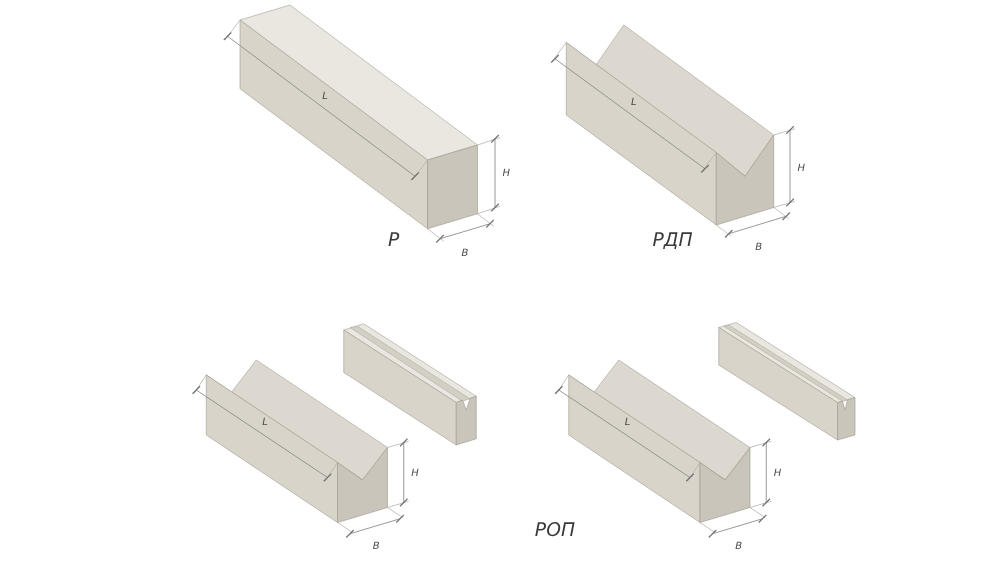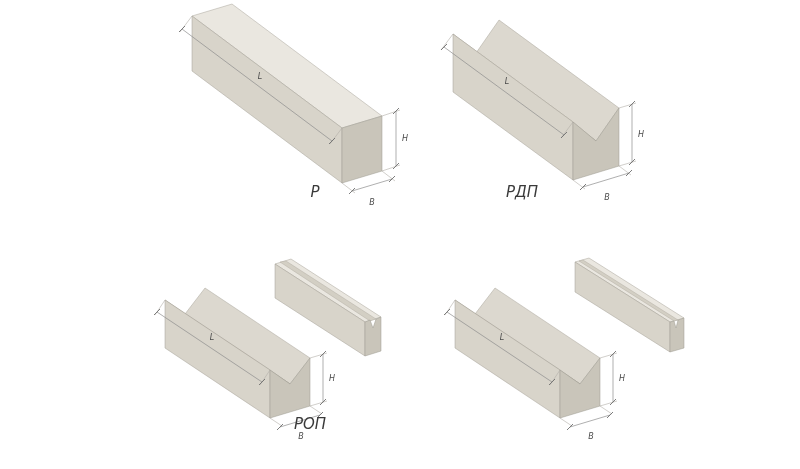--- a/index.html
+++ b/index.html
@@ -76,21 +76,21 @@
     <line class="tick" x1="224" y1="165" x2="230" y2="159"></line>
     <text class="dim-label" x="233" y="137" text-anchor="start">H</text>
 
     <line class="ext" x1="168" y1="180" x2="180" y2="189"></line>
     <line class="ext" x1="214" y1="166" x2="226" y2="175"></line>
     <line class="dimln" x1="178" y1="187" x2="224" y2="173"></line>
     <line class="tick" x1="175" y1="190" x2="181" y2="184"></line>
     <line class="tick" x1="221" y1="176" x2="227" y2="170"></line>
     <text class="dim-label" x="202" y="200" text-anchor="middle">B</text>
   </svg>
-  <div class="caption" style="left:372px;top:183px;">РДП</div>
+  <div class="caption" style="left:388px;top:183px;">РДП</div>
 
   <svg class="fig-svg" style="left:135px;top:248px;" width="270" height="195" viewBox="0 0 270 195">
 
     <polygon class="f-top" points="140,16 156,11 246,69 230,74"></polygon>
     <polygon class="f-strip" points="145,14 151,13 241,71 235,73"></polygon>
     <polygon class="f-side" points="140,16 230,74 230,108 140,50"></polygon>
     <polygon class="f-end" points="230,74 235,72 238,80 241,71 246,69 246,103 230,108"></polygon>
 
     <polygon class="f-slopeR" points="50,66 155,136 175,110 70,40"></polygon>
     <polygon class="f-slopeL" points="30,52 135,122 155,136 50,66"></polygon>
@@ -111,21 +111,21 @@
     <line class="tick" x1="185" y1="157" x2="191" y2="151"></line>
     <text class="dim-label" x="194" y="133" text-anchor="start">H</text>
 
     <line class="ext" x1="135" y1="170" x2="147" y2="178"></line>
     <line class="ext" x1="175" y1="158" x2="187" y2="166"></line>
     <line class="dimln" x1="145" y1="179" x2="185" y2="167"></line>
     <line class="tick" x1="142" y1="182" x2="148" y2="176"></line>
     <line class="tick" x1="182" y1="170" x2="188" y2="164"></line>
     <text class="dim-label" x="166" y="191" text-anchor="middle">B</text>
   </svg>
-  <div class="caption" style="left:160px;top:415px;">РОП</div>
+  <div class="caption" style="left:160px;top:415px;text-align:right;">РОП</div>
 
   <svg class="fig-svg" style="left:425px;top:248px;" width="270" height="195" viewBox="0 0 270 195">
 
     <polygon class="f-top" points="150,14 164,10 259,70 245,74"></polygon>
     <polygon class="f-strip" points="154,13 158,12 253,72 249,73"></polygon>
     <polygon class="f-side" points="150,14 245,74 245,104 150,44"></polygon>
     <polygon class="f-end" points="245,74 249,73 251,80 253,72 259,70 259,100 245,104"></polygon>
 
     <polygon class="f-slopeR" points="50,66 155,136 175,110 70,40"></polygon>
     <polygon class="f-slopeL" points="30,52 135,122 155,136 50,66"></polygon>

